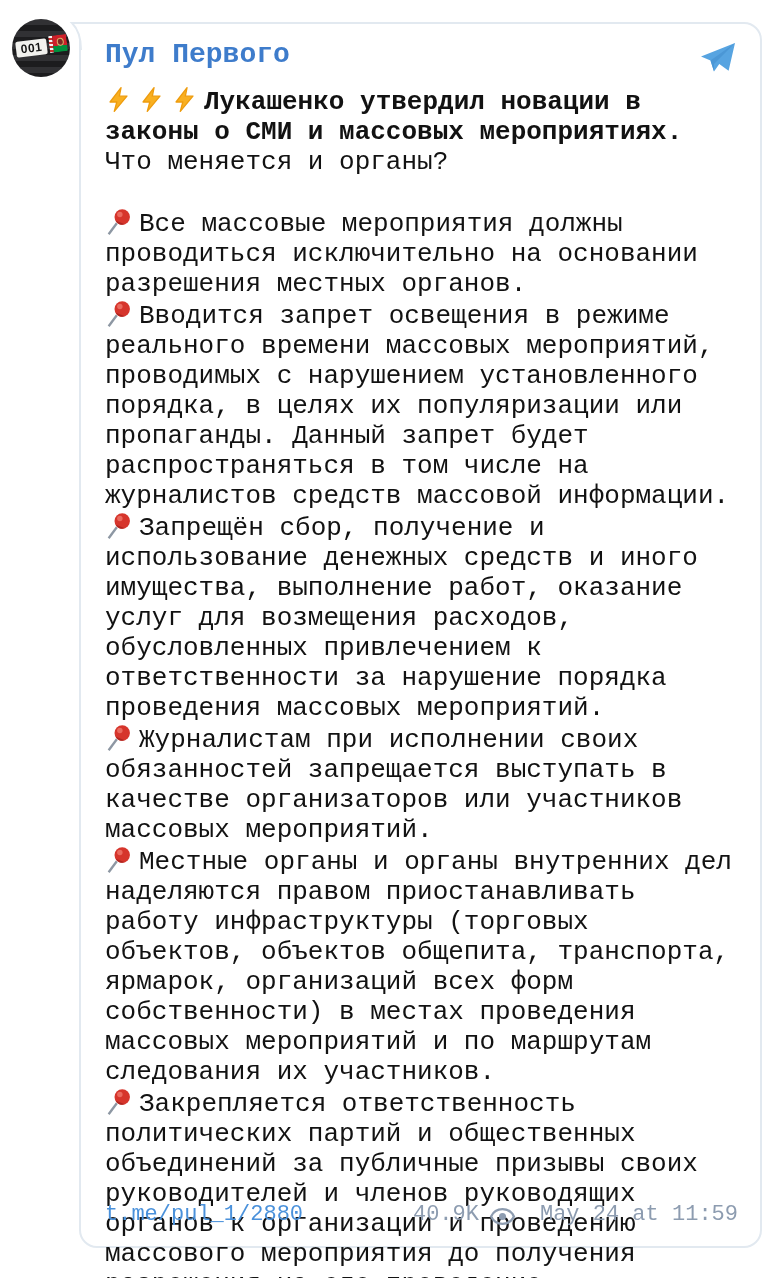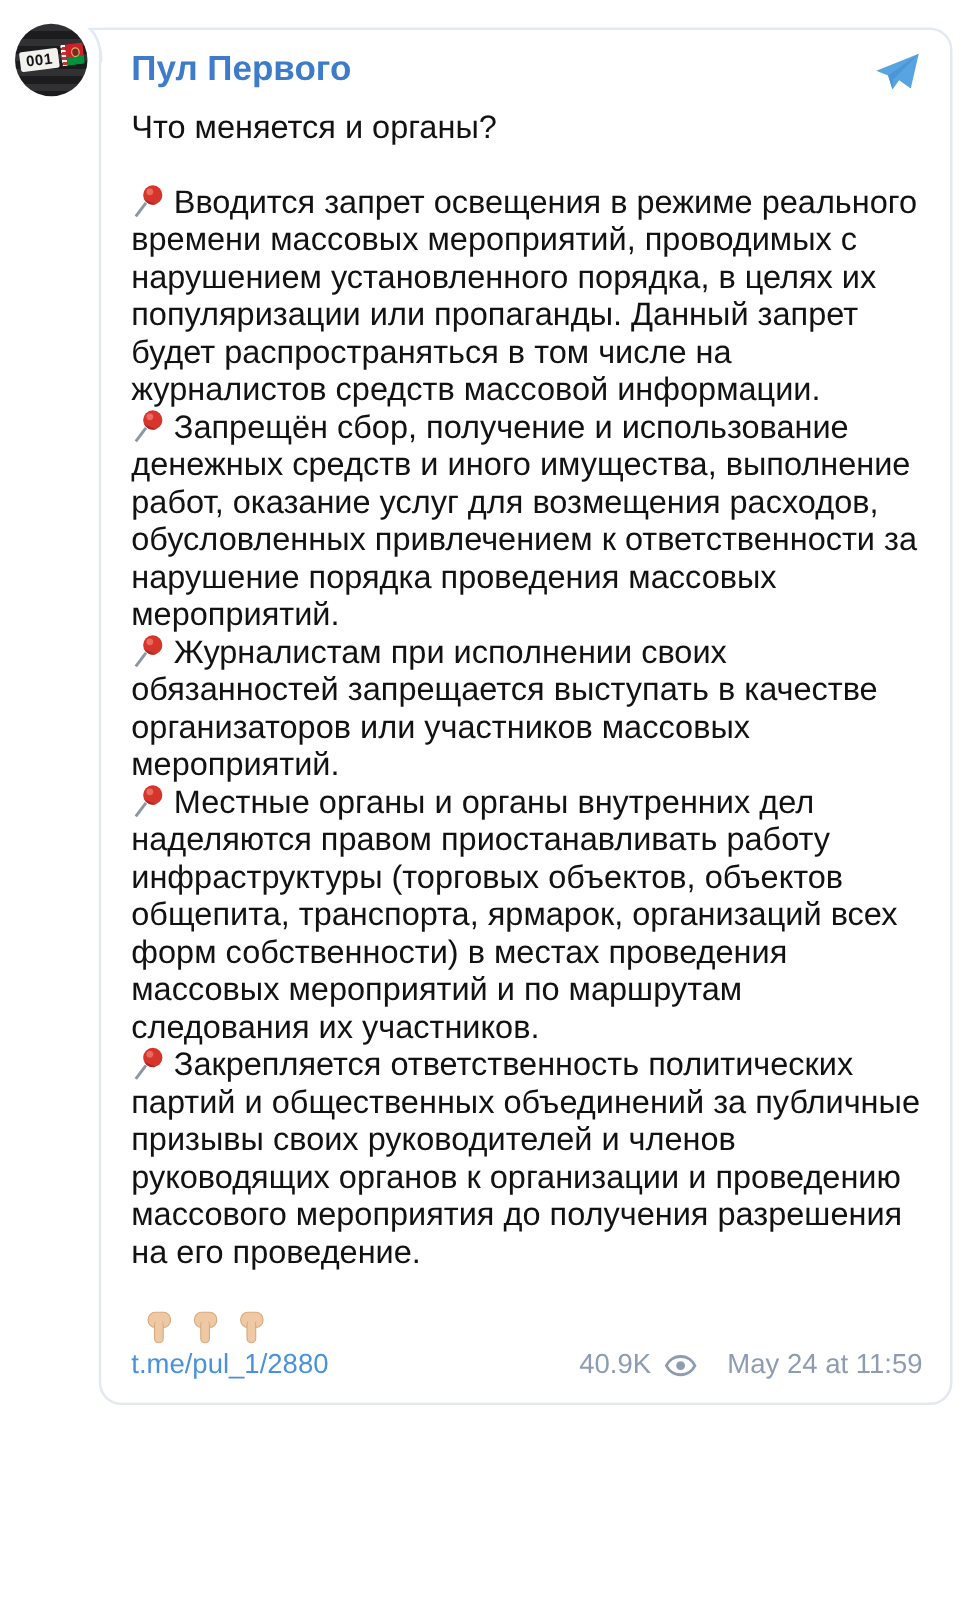--- a/index.html
+++ b/index.html
@@ -26,24 +26,24 @@
     position:absolute; left:37px; top:16px; width:18px; height:17px;
     transform:rotate(-7deg); display:flex; border-radius:1px; overflow:hidden;
   }
   .avatar .ornament { width:4px; background:repeating-linear-gradient(180deg,#f4f4f4 0 2px,#c9302e 2px 4px); }
   .avatar .field { flex:1; position:relative; background:linear-gradient(180deg,#ce2029 0 62%,#00913d 62% 100%); }
   .avatar .emblem { position:absolute; left:4px; top:3px; width:7px; height:8px; border-radius:50%;
     background:#7d2824; border:1px solid #d9b26a; box-sizing:border-box; }
 
   
   .bubble {
-    position:absolute; left:79px; top:22px; width:683px; height:1102px;
+    position:absolute; left:79px; top:22px; width:683px; height:1226px;
     background:#fff; border:2px solid #e2e9f0;
     border-radius:5px 18px 18px 18px;
-    box-sizing:border-box; padding:14px 24px;
+    box-sizing:border-box; padding:14px 24px;font-family:Liberation Mono, monospace;
   }
   .tail { position:absolute; left:-13px; top:-2px; }
 
   .header-row { display:flex; justify-content:space-between; align-items:flex-start; margin-bottom:12px; }
   .channel-name { font-size:28px; line-height:34px; font-weight:700; color:#3e7ccb; cursor:pointer; }
   .plane { margin-top:4px; cursor:pointer; }
 
   
   .msg { font-size:26px; line-height:30px; color:#121212; width:635px; }
   .para { margin:0; }
@@ -89,25 +89,42 @@
   <div class="header-row">
     <span class="channel-name">Пул Первого</span>
     <svg class="plane" width="36" height="32" viewBox="0 0 36 32">
       <path d="M35 1 L1 14.5 l9.5 3.9 L14 29.5 l5.3-7.4 9.3 6.6 Z" fill="#57a4e1"></path>
       <path d="M10.5 18.4 L35 1 14 22.1 l0 7.4 Z" fill="#4b97d6"></path>
     </svg>
   </div>
 
   <div class="msg">
 
+    <div class="para">
+      <svg class="bolt" viewBox="0 0 32 32">
+          <path d="M19 2 L6 19 h8 L11 30 L26 12 h-9 Z" fill="#f9b021" stroke="#ee9c0e" stroke-width="1.6" stroke-linejoin="round"></path>
+        </svg><svg class="bolt" viewBox="0 0 32 32">
+          <path d="M19 2 L6 19 h8 L11 30 L26 12 h-9 Z" fill="#f9b021" stroke="#ee9c0e" stroke-width="1.6" stroke-linejoin="round"></path>
+        </svg><svg class="bolt" viewBox="0 0 32 32">
+          <path d="M19 2 L6 19 h8 L11 30 L26 12 h-9 Z" fill="#f9b021" stroke="#ee9c0e" stroke-width="1.6" stroke-linejoin="round"></path>
+        </svg><span class="b">Лукашенко утвердил новации в законы о СМИ и массовых мероприятиях.</span>
+    </div>
     <div class="para">Что меняется и органы?</div>
 
     <div class="spacer"></div>
 
 
+    <div class="para">
+      <svg class="pin" viewBox="0 0 32 32">
+          <line x1="13" y1="18" x2="4" y2="30" stroke="#8d97a3" stroke-width="2.6"></line>
+          <circle cx="19" cy="11" r="8.5" fill="#d6352c"></circle>
+          <path d="M11.4 14.8 a8.5 8.5 0 0 0 10.4 4.3 Z" fill="#b02620"></path>
+          <circle cx="16.4" cy="8.2" r="3" fill="#ea6a5f"></circle>
+        </svg><span>Все массовые мероприятия должны проводиться исключительно на основании разрешения местных органов.</span>
+    </div>
     <div class="para">
       <svg class="pin" viewBox="0 0 32 32">
           <line x1="13" y1="18" x2="4" y2="30" stroke="#8d97a3" stroke-width="2.6"></line>
           <circle cx="19" cy="11" r="8.5" fill="#d6352c"></circle>
           <path d="M11.4 14.8 a8.5 8.5 0 0 0 10.4 4.3 Z" fill="#b02620"></path>
           <circle cx="16.4" cy="8.2" r="3" fill="#ea6a5f"></circle>
         </svg><span>Вводится запрет освещения в режиме реального времени массовых мероприятий, проводимых с нарушением установленного порядка, в целях их популяризации или пропаганды. Данный запрет будет распространяться в том числе на журналистов средств массовой информации.</span>
     </div>
     <div class="para">
       <svg class="pin" viewBox="0 0 32 32">

